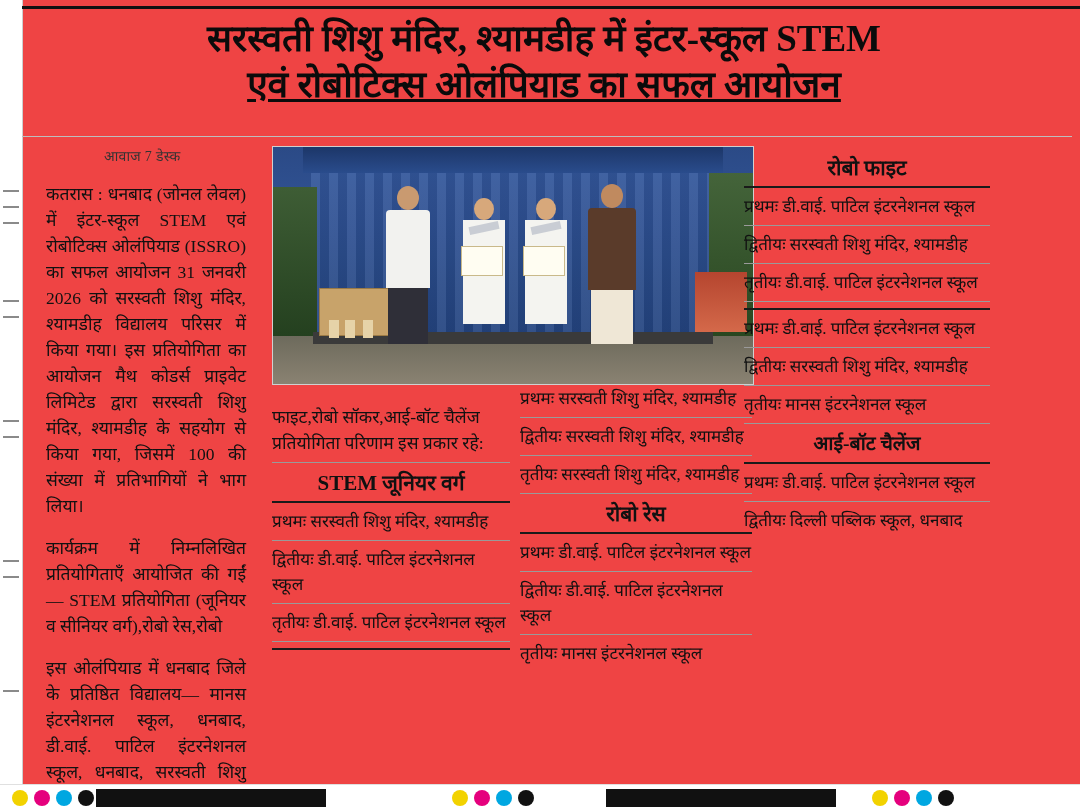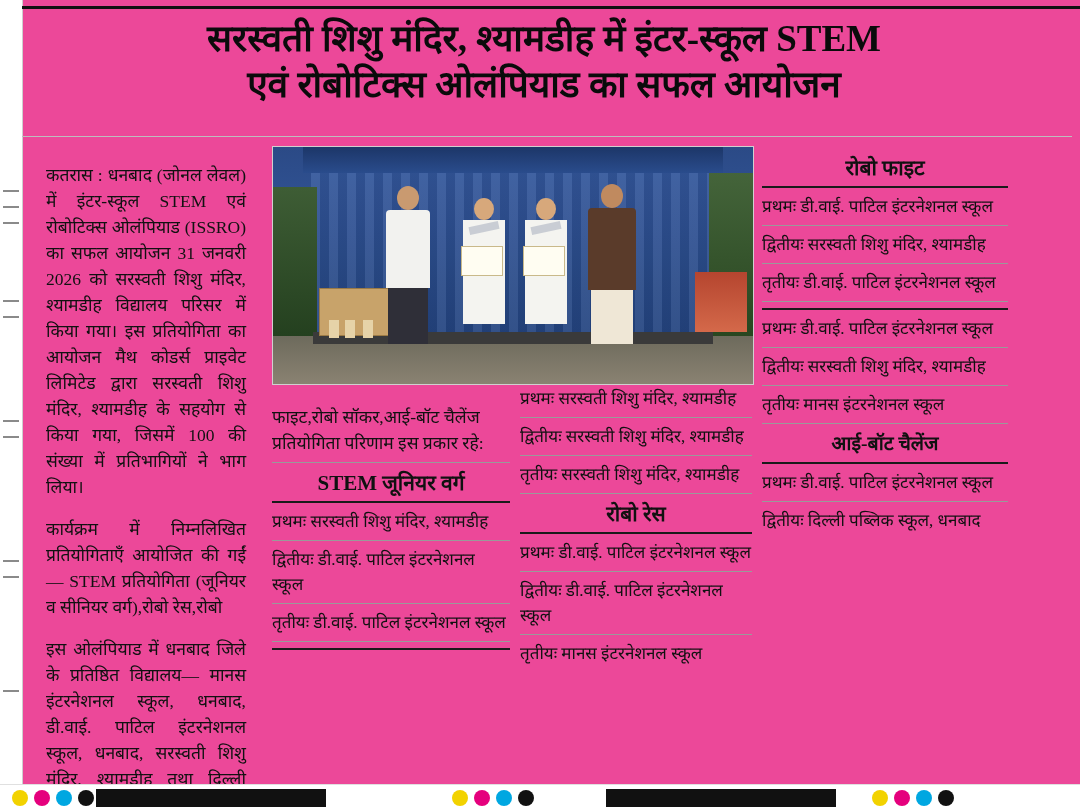--- a/index.html
+++ b/index.html
@@ -11,21 +11,21 @@
     width: 1080px;
     height: 811px;
     overflow: hidden;
     font-family: "Liberation Serif", serif;
     color: #111;
   }
   .page {
     position: relative;
     width: 1080px;
     height: 811px;
-    background: #ec4899;
+    background: #ef4444;
   }
   
   .gutter {
     position: absolute;
     left: 0;
     top: 0;
     width: 22px;
     height: 811px;
     background: #ffffff;
     border-right: 1px solid #cfcfcf;
@@ -50,39 +50,39 @@
     left: 30px;
     width: 1028px;
     top: 16px;
     text-align: center;
     font-weight: bold;
     font-size: 37px;
     line-height: 46px;
     letter-spacing: 0px;
     color: #0b0b0b;
   }
-  .headline .l2 { display: block; }
+  .headline .l2 { display: block; text-decoration: underline; }
   .rule-under-head {
     position: absolute;
     left: 22px;
     right: 8px;
     top: 136px;
     height: 1px;
     background: #bdbdbd;
   }
 
   
   .col {
     position: absolute;
     top: 146px;
   }
   .col1 { left: 30px;  width: 232px; }
   .col2 { left: 272px; width: 238px; margin-top: 12px; }
   .col3 { left: 520px; width: 232px; }
-  .col4 { left: 762px; width: 246px; }
+  .col4 { left: 744px; width: 246px; }
 
   .byline {
     font-size: 14px;
     color: #333;
     letter-spacing: .3px;
     margin-bottom: 6px;
     text-align: left;
     padding-left: 74px;
   }
   .body-text {
@@ -229,20 +229,21 @@
   <div class="topline"></div>
 
   <div class="headline">
     <span>सरस्वती शिशु मंदिर, श्यामडीह में इंटर-स्कूल STEM</span>
     <span class="l2">एवं रोबोटिक्स ओलंपियाड का सफल आयोजन</span>
   </div>
 
   <div class="rule-under-head"></div>
 
   <div class="col col1">
+    <div class="byline">आवाज 7 डेस्क</div>
     <div class="body-text">
       <p>कतरास : धनबाद (जोनल लेवल) में इंटर-स्कूल STEM एवं रोबोटिक्स ओलंपियाड (ISSRO) का सफल आयोजन 31 जनवरी 2026 को सरस्वती शिशु मंदिर, श्यामडीह विद्यालय परिसर में किया गया। इस प्रतियोगिता का आयोजन मैथ कोडर्स प्राइवेट लिमिटेड द्वारा सरस्वती शिशु मंदिर, श्यामडीह के सहयोग से किया गया, जिसमें 100 की संख्या में प्रतिभागियों ने भाग लिया।</p>
       <p>कार्यक्रम में निम्नलिखित प्रतियोगिताएँ आयोजित की गईं— STEM प्रतियोगिता (जूनियर व सीनियर वर्ग),रोबो रेस,रोबो</p>
       <p>इस ओलंपियाड में धनबाद जिले के प्रतिष्ठित विद्यालय— मानस इंटरनेशनल स्कूल, धनबाद, डी.वाई. पाटिल इंटरनेशनल स्कूल, धनबाद, सरस्वती शिशु मंदिर, श्यामडीह तथा दिल्ली पब्लिक स्कूल, धनबाद के विद्यार्थियों ने उत्साहपूर्वक सहभागिता की।</p>
     </div>
   </div>
 
   <div class="photo">
     <div class="sky"></div>
     <div class="canopy"></div>

